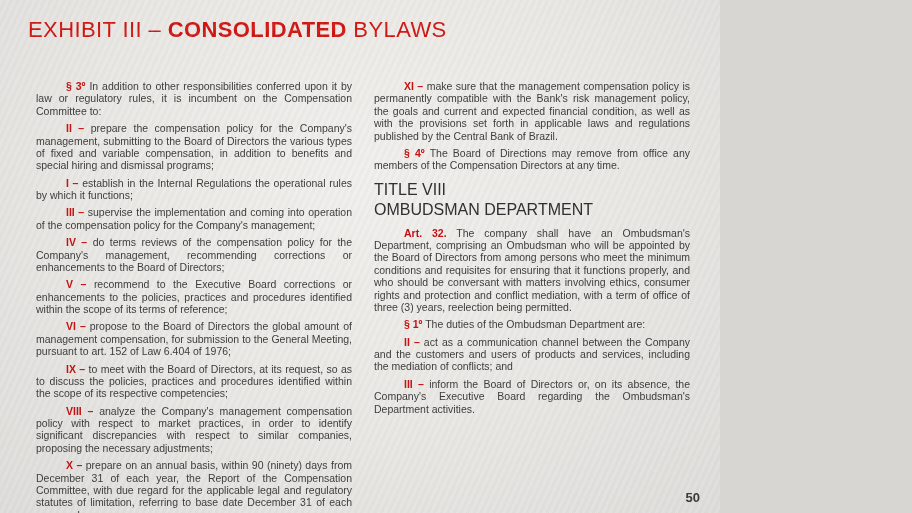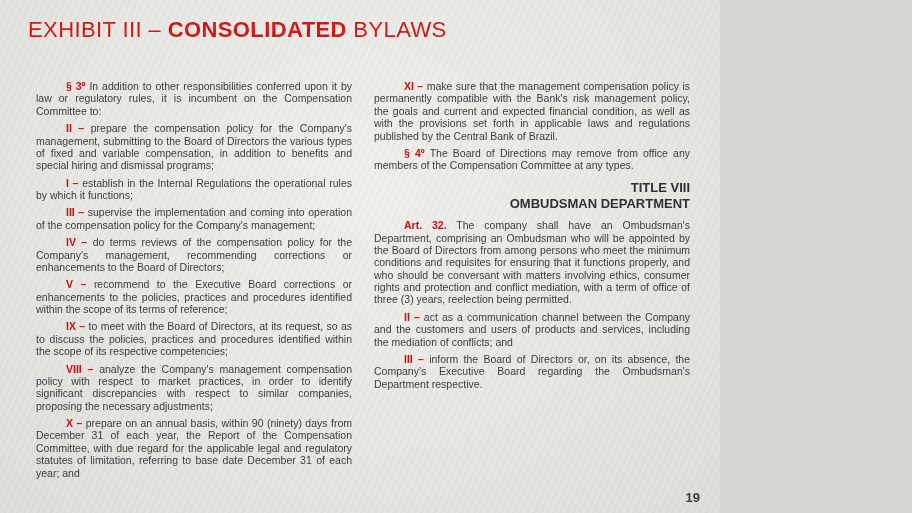--- a/index.html
+++ b/index.html
@@ -55,25 +55,25 @@
     color: #3d3d3d;
     text-align: justify;
     text-indent: 30px;
     margin-bottom: 5px;
   }
   .lead {
     color: #c41212;
     font-weight: 700;
   }
   .section-heading {
-    font-size: 13px;
+    font-size: 16px;
     line-height: 1.25;
-    font-weight: 700;
+    font-weight: 400;
     color: #303030;
-    text-align: right;
+    text-align: left;
     margin: 8px 0 7px 0;
   }
   .page-number {
     position: absolute;
     right: 20px;
     bottom: 8px;
     font-size: 13px;
     font-weight: 700;
     color: #3a3a3a;
     z-index: 2;
@@ -88,33 +88,35 @@
 
   <div class="columns">
 
     <div class="col">
       <p class="para"><span class="lead">§ 3º</span> <span>In addition to other responsibilities conferred upon it by law or regulatory rules, it is incumbent on the Compensation Committee to:</span></p>
       <p class="para"><span class="lead">II –</span> <span>prepare the compensation policy for the Company's management, submitting to the Board of Directors the various types of fixed and variable compensation, in addition to benefits and special hiring and dismissal programs;</span></p>
       <p class="para"><span class="lead">I –</span> <span>establish in the Internal Regulations the operational rules by which it functions;</span></p>
       <p class="para"><span class="lead">III –</span> <span>supervise the implementation and coming into operation of the compensation policy for the Company's management;</span></p>
       <p class="para"><span class="lead">IV –</span> <span>do terms reviews of the compensation policy for the Company's management, recommending corrections or enhancements to the Board of Directors;</span></p>
       <p class="para"><span class="lead">V –</span> <span>recommend to the Executive Board corrections or enhancements to the policies, practices and procedures identified within the scope of its terms of reference;</span></p>
+      <p class="para"><span class="lead">VI –</span> <span>propose to the Board of Directors the global amount of management compensation, for submission to the General Meeting, pursuant to art. 152 of Law 6.404 of 1976;</span></p>
       <p class="para"><span class="lead">IX –</span> <span>to meet with the Board of Directors, at its request, so as to discuss the policies, practices and procedures identified within the scope of its respective competencies;</span></p>
       <p class="para"><span class="lead">VIII –</span> <span>analyze the Company's management compensation policy with respect to market practices, in order to identify significant discrepancies with respect to similar companies, proposing the necessary adjustments;</span></p>
       <p class="para"><span class="lead">X –</span> <span>prepare on an annual basis, within 90 (ninety) days from December 31 of each year, the Report of the Compensation Committee, with due regard for the applicable legal and regulatory statutes of limitation, referring to base date December 31 of each year; and</span></p>
     </div>
 
     <div class="col">
       <p class="para"><span class="lead">XI –</span> <span>make sure that the management compensation policy is permanently compatible with the Bank's risk management policy, the goals and current and expected financial condition, as well as with the provisions set forth in applicable laws and regulations published by the Central Bank of Brazil.</span></p>
-      <p class="para"><span class="lead">§ 4º</span> <span>The Board of Directions may remove from office any members of the Compensation Committee at any types.</span></p>
+      <p class="para"><span class="lead">§ 4º</span> <span>The Board of Directions may remove from office any members of the Compensation Directors at any time.</span></p>
 
       <p class="section-heading"><span>TITLE VIII</span><br><span>OMBUDSMAN DEPARTMENT</span></p>
 
       <p class="para"><span class="lead">Art. 32.</span> <span>The company shall have an Ombudsman's Department, comprising an Ombudsman who will be appointed by the Board of Directors from among persons who meet the minimum conditions and requisites for ensuring that it functions properly, and who should be conversant with matters involving ethics, consumer rights and protection and conflict mediation, with a term of office of three (3) years, reelection being permitted.</span></p>
+      <p class="para"><span class="lead">§ 1º</span> <span>The duties of the Ombudsman Department are:</span></p>
       <p class="para"><span class="lead">II –</span> <span>act as a communication channel between the Company and the customers and users of products and services, including the mediation of conflicts; and</span></p>
-      <p class="para"><span class="lead">III –</span> <span>inform the Board of Directors or, on its absence, the Company's Executive Board regarding the Ombudsman's Department respective.</span></p>
+      <p class="para"><span class="lead">III –</span> <span>inform the Board of Directors or, on its absence, the Company's Executive Board regarding the Ombudsman's Department activities.</span></p>
     </div>
 
   </div>
 
-  <div class="page-number">19</div>
+  <div class="page-number">50</div>
 
 </div>
 
 </body></html>

